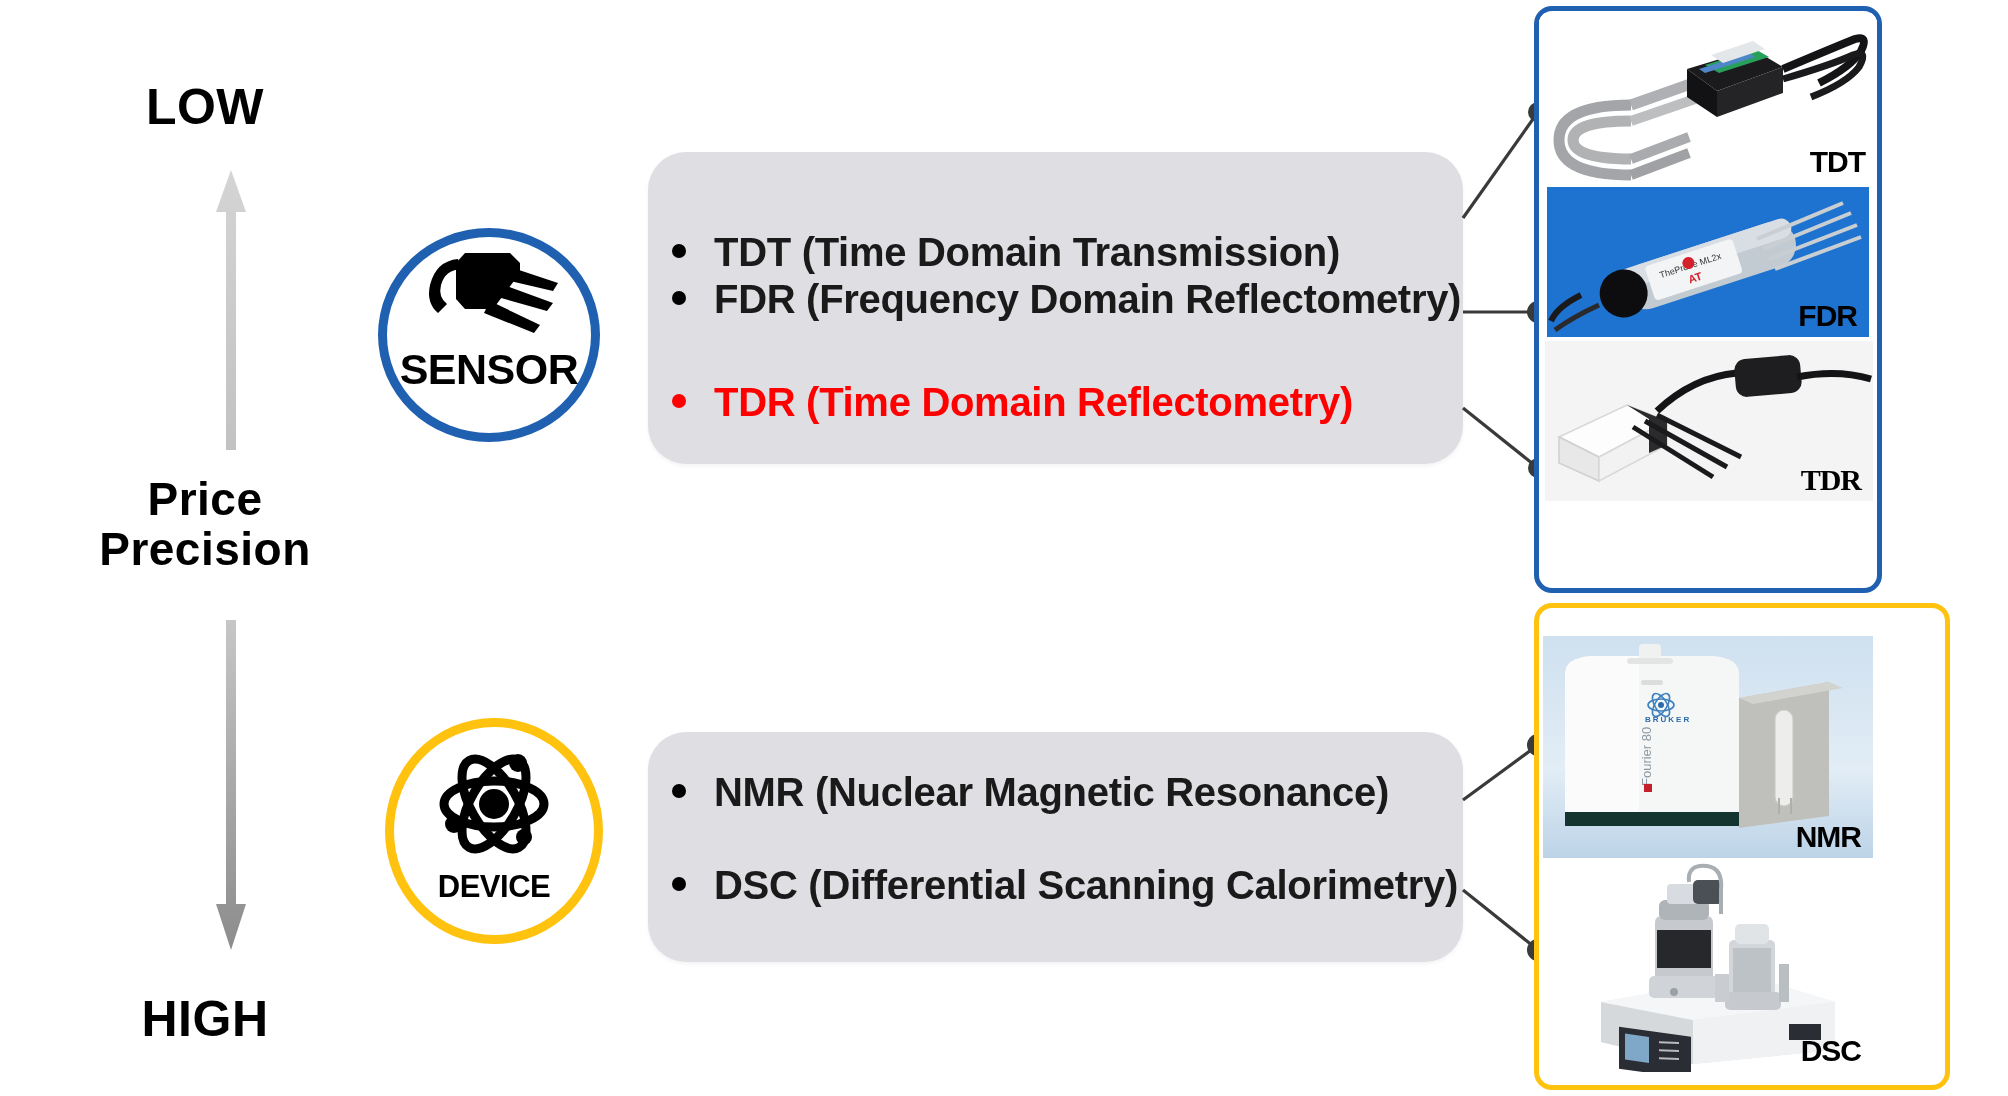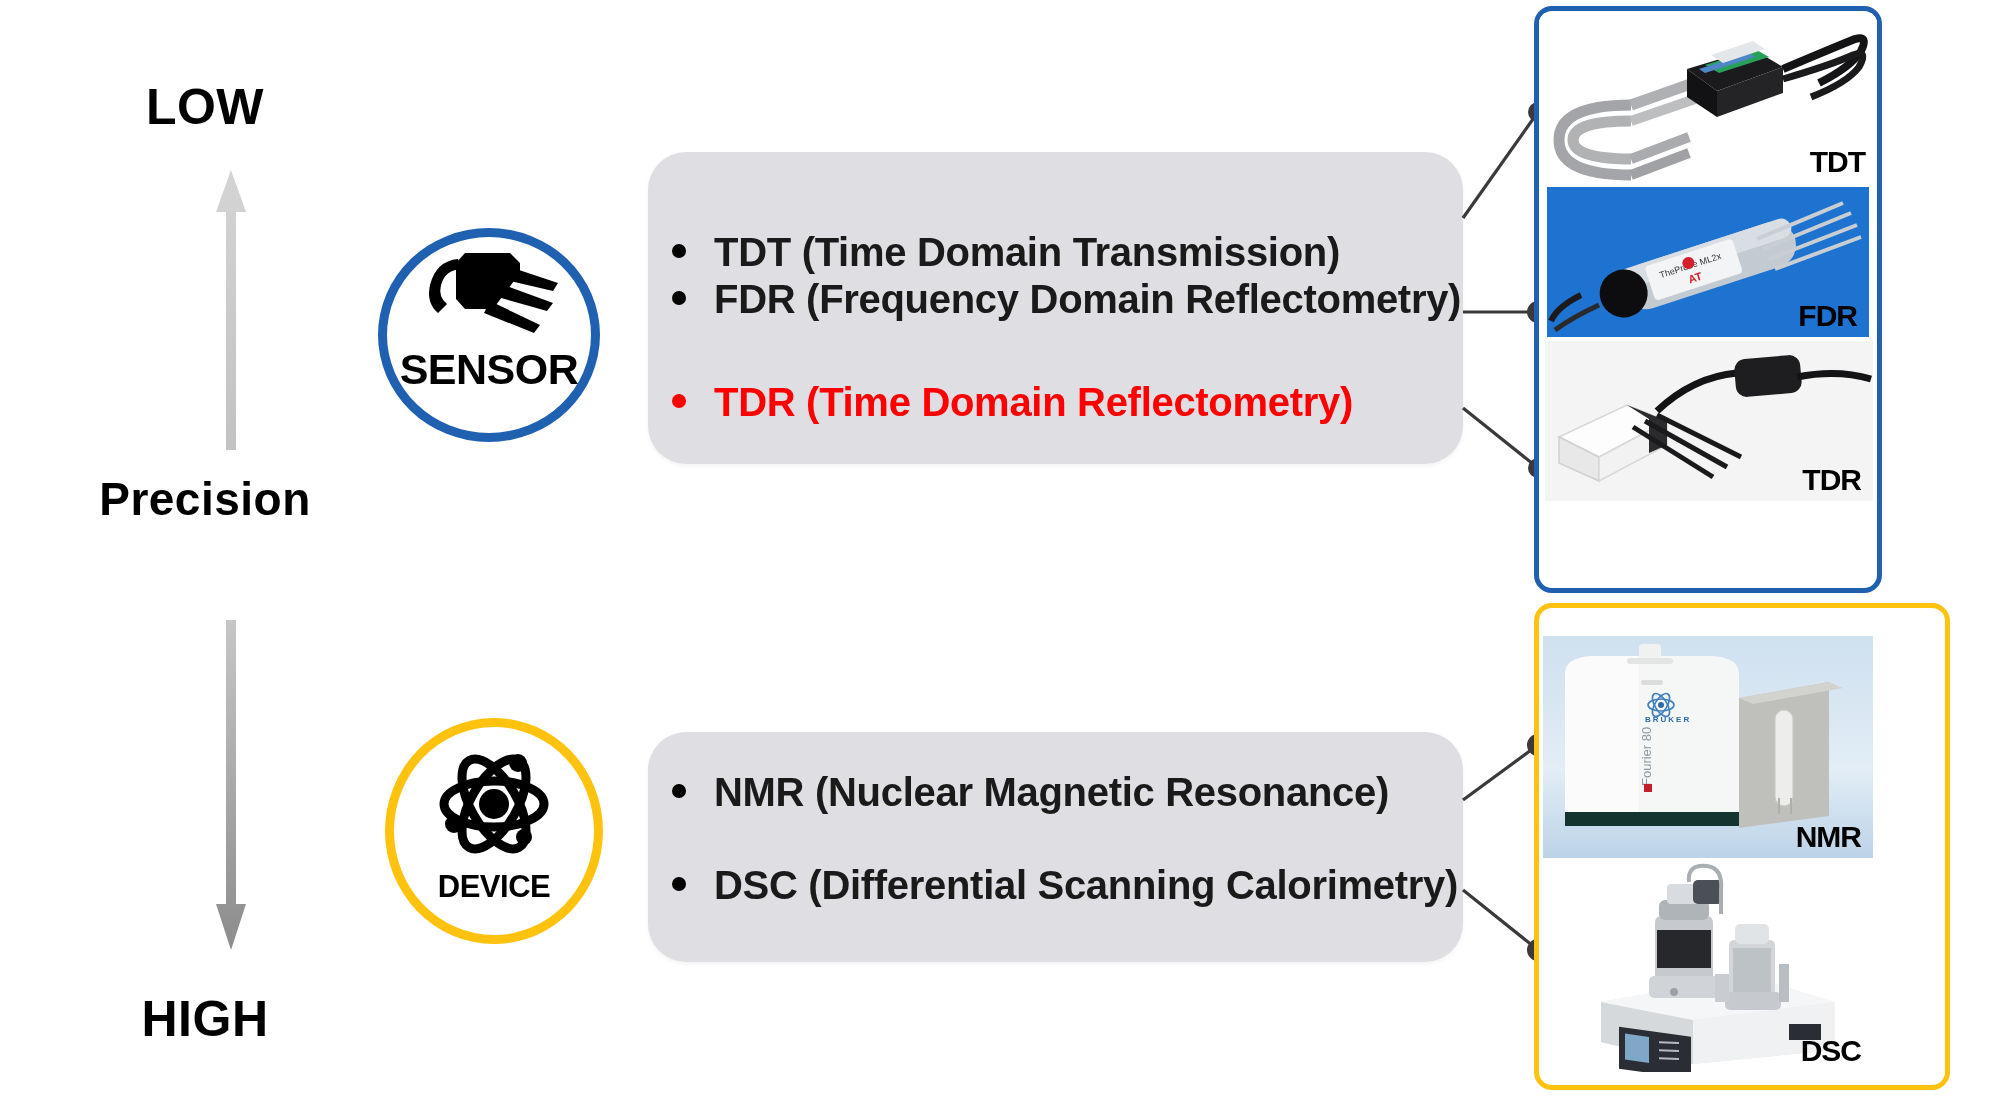--- a/index.html
+++ b/index.html
@@ -139,21 +139,21 @@
     font-size: 30px;
     font-weight: bold;
     color: #000000;
     letter-spacing: -1px;
     z-index: 6;
   }
 
   
   #photo-tdt { left: 0px;  top: 2px;   width: 338px; height: 170px; background:#ffffff; }
   #photo-fdr { left: 8px;  top: 176px; width: 322px; height: 150px; background:#1E72D0; }
-  #photo-tdr { left: 6px;  top: 330px; width: 328px; height: 160px; background:#4d7c0f; }
+  #photo-tdr { left: 6px;  top: 330px; width: 328px; height: 160px; background:#4d7c0f;font-family:Liberation Serif, serif; }
 
   #photo-nmr { left: 4px;  top: 28px;  width: 330px; height: 222px;
                background: linear-gradient(160deg,#C8DCEE 0%, #DCE9F4 45%, #BBD4E8 100%); }
   #photo-dsc { left: 4px;  top: 252px; width: 330px; height: 212px; background:#ffffff; }
 
   svg { display: block; }
 </style>
 </head>
 <body>
 
@@ -167,20 +167,21 @@
         <linearGradient id="gradUp" x1="0" y1="0" x2="0" y2="1">
           <stop offset="0%" stop-color="#D4D4D4"></stop>
           <stop offset="100%" stop-color="#C2C2C2"></stop>
         </linearGradient>
       </defs>
       <polygon points="16,0 31,42 21,42 21,280 11,280 11,42 1,42" fill="url(#gradUp)"></polygon>
     </svg>
   </div>
 
   <div class="axis-label" id="label-mid">
+    <div>Price</div>
     <div>Precision</div>
   </div>
 
   <div class="arrow-down">
     <svg width="32" height="330" viewBox="0 0 32 330">
       <defs>
         <linearGradient id="gradDown" x1="0" y1="0" x2="0" y2="1">
           <stop offset="0%" stop-color="#C6C6C6"></stop>
           <stop offset="100%" stop-color="#8C8C8C"></stop>
         </linearGradient>

